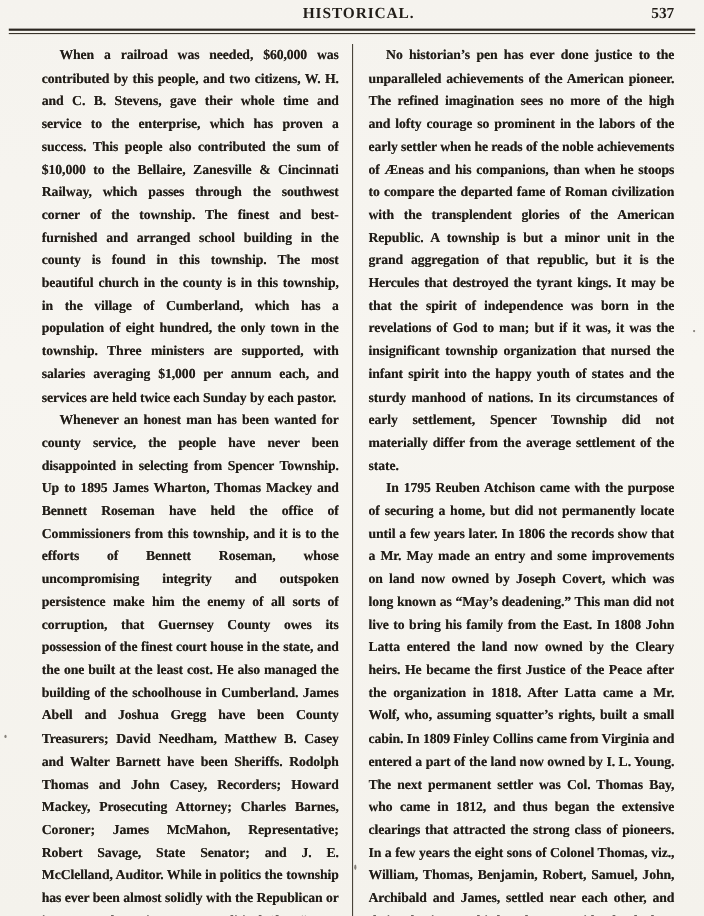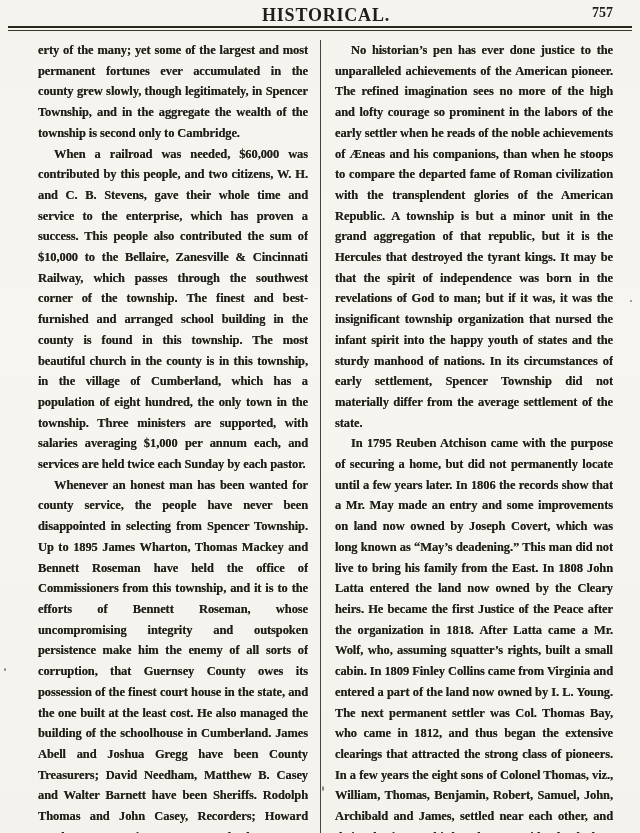--- a/index.html
+++ b/index.html
@@ -21,21 +21,21 @@
   .running-head {
     position: relative;
     height: 26px;
   }
   .head-title {
     position: absolute;
     left: 0; right: 0;
     top: 5px;
     text-align: center;
     font-weight: bold;
-    font-size: 18px;
+    font-size: 14px;
     letter-spacing: 0.8px;
     padding-left: 12px;
   }
   .head-pagenum {
     position: absolute;
     right: 27px;
     top: 5px;
     font-weight: bold;
     font-size: 14px;
   }
@@ -84,28 +84,27 @@
   .speck.s2 { left: 4px;   top: 668px; width: 2px; height: 3px; }
   .speck.s3 { left: 630px; top: 300px; width: 2px; height: 2px; }
 </style>
 </head>
 <body>
 
 <div class="page">
 
   <div class="running-head">
     <div class="head-title">HISTORICAL.</div>
-    <div class="head-pagenum">757</div>
+    <div class="head-pagenum">537</div>
   </div>
 
   <div class="double-rule"></div>
 
   <div class="columns">
     <div class="column left">
-        <p class="para">erty of the many; yet some of the largest and most permanent fortunes ever accumulated in the county grew slowly, though legitimately, in Spencer Township, and in the aggregate the wealth of the township is second only to Cambridge.</p>
         <p class="para indent">When a railroad was needed, $60,000 was contributed by this people, and two citizens, W. H. and C. B. Stevens, gave their whole time and service to the enterprise, which has proven a success. This people also contributed the sum of $10,000 to the Bellaire, Zanesville &amp; Cincinnati Railway, which passes through the southwest corner of the township. The finest and best-furnished and arranged school building in the county is found in this township. The most beautiful church in the county is in this township, in the village of Cumberland, which has a population of eight hundred, the only town in the township. Three ministers are supported, with salaries averaging $1,000 per annum each, and services are held twice each Sunday by each pastor.</p>
         <p class="para indent">Whenever an honest man has been wanted for county service, the people have never been disappointed in selecting from Spencer Township. Up to 1895 James Wharton, Thomas Mackey and Bennett Roseman have held the office of Commissioners from this township, and it is to the efforts of Bennett Roseman, whose uncompromising integrity and outspoken persistence make him the enemy of all sorts of corruption, that Guernsey County owes its possession of the finest court house in the state, and the one built at the least cost. He also managed the building of the schoolhouse in Cumberland. James Abell and Joshua Gregg have been County Treasurers; David Needham, Matthew B. Casey and Walter Barnett have been Sheriffs. Rodolph Thomas and John Casey, Recorders; Howard Mackey, Prosecuting Attorney; Charles Barnes, Coroner; James McMahon, Representative; Robert Savage, State Senator; and J. E. McClelland, Auditor. While in politics the township has ever been almost solidly with the Republican or its ancestral parties, yet no political “boss” ever presumed to manipulate the people’s votes without coming to a speedy and inglorious defeat.</p>
       </div>
     <div class="col-divider"></div>
     <div class="column right">
         <p class="para indent">No historian’s pen has ever done justice to the unparalleled achievements of the American pioneer. The refined imagination sees no more of the high and lofty courage so prominent in the labors of the early settler when he reads of the noble achievements of Æneas and his companions, than when he stoops to compare the departed fame of Roman civilization with the transplendent glories of the American Republic. A township is but a minor unit in the grand aggregation of that republic, but it is the Hercules that destroyed the tyrant kings. It may be that the spirit of independence was born in the revelations of God to man; but if it was, it was the insignificant township organization that nursed the infant spirit into the happy youth of states and the sturdy manhood of nations. In its circumstances of early settlement, Spencer Township did not materially differ from the average settlement of the state.</p>
         <p class="para indent">In 1795 Reuben Atchison came with the purpose of securing a home, but did not permanently locate until a few years later. In 1806 the records show that a Mr. May made an entry and some improvements on land now owned by Joseph Covert, which was long known as “May’s deadening.” This man did not live to bring his family from the East. In 1808 John Latta entered the land now owned by the Cleary heirs. He became the first Justice of the Peace after the organization in 1818. After Latta came a Mr. Wolf, who, assuming squatter’s rights, built a small cabin. In 1809 Finley Collins came from Virginia and entered a part of the land now owned by I. L. Young. The next permanent settler was Col. Thomas Bay, who came in 1812, and thus began the extensive clearings that attracted the strong class of pioneers. In a few years the eight sons of Colonel Thomas, viz., William, Thomas, Benjamin, Robert, Samuel, John, Archibald and James, settled near each other, and their selections at this late date are said to be the best ever made by a single family in the county of Guernsey, and their presence as citizens was a</p>
       </div>
   </div>
 

